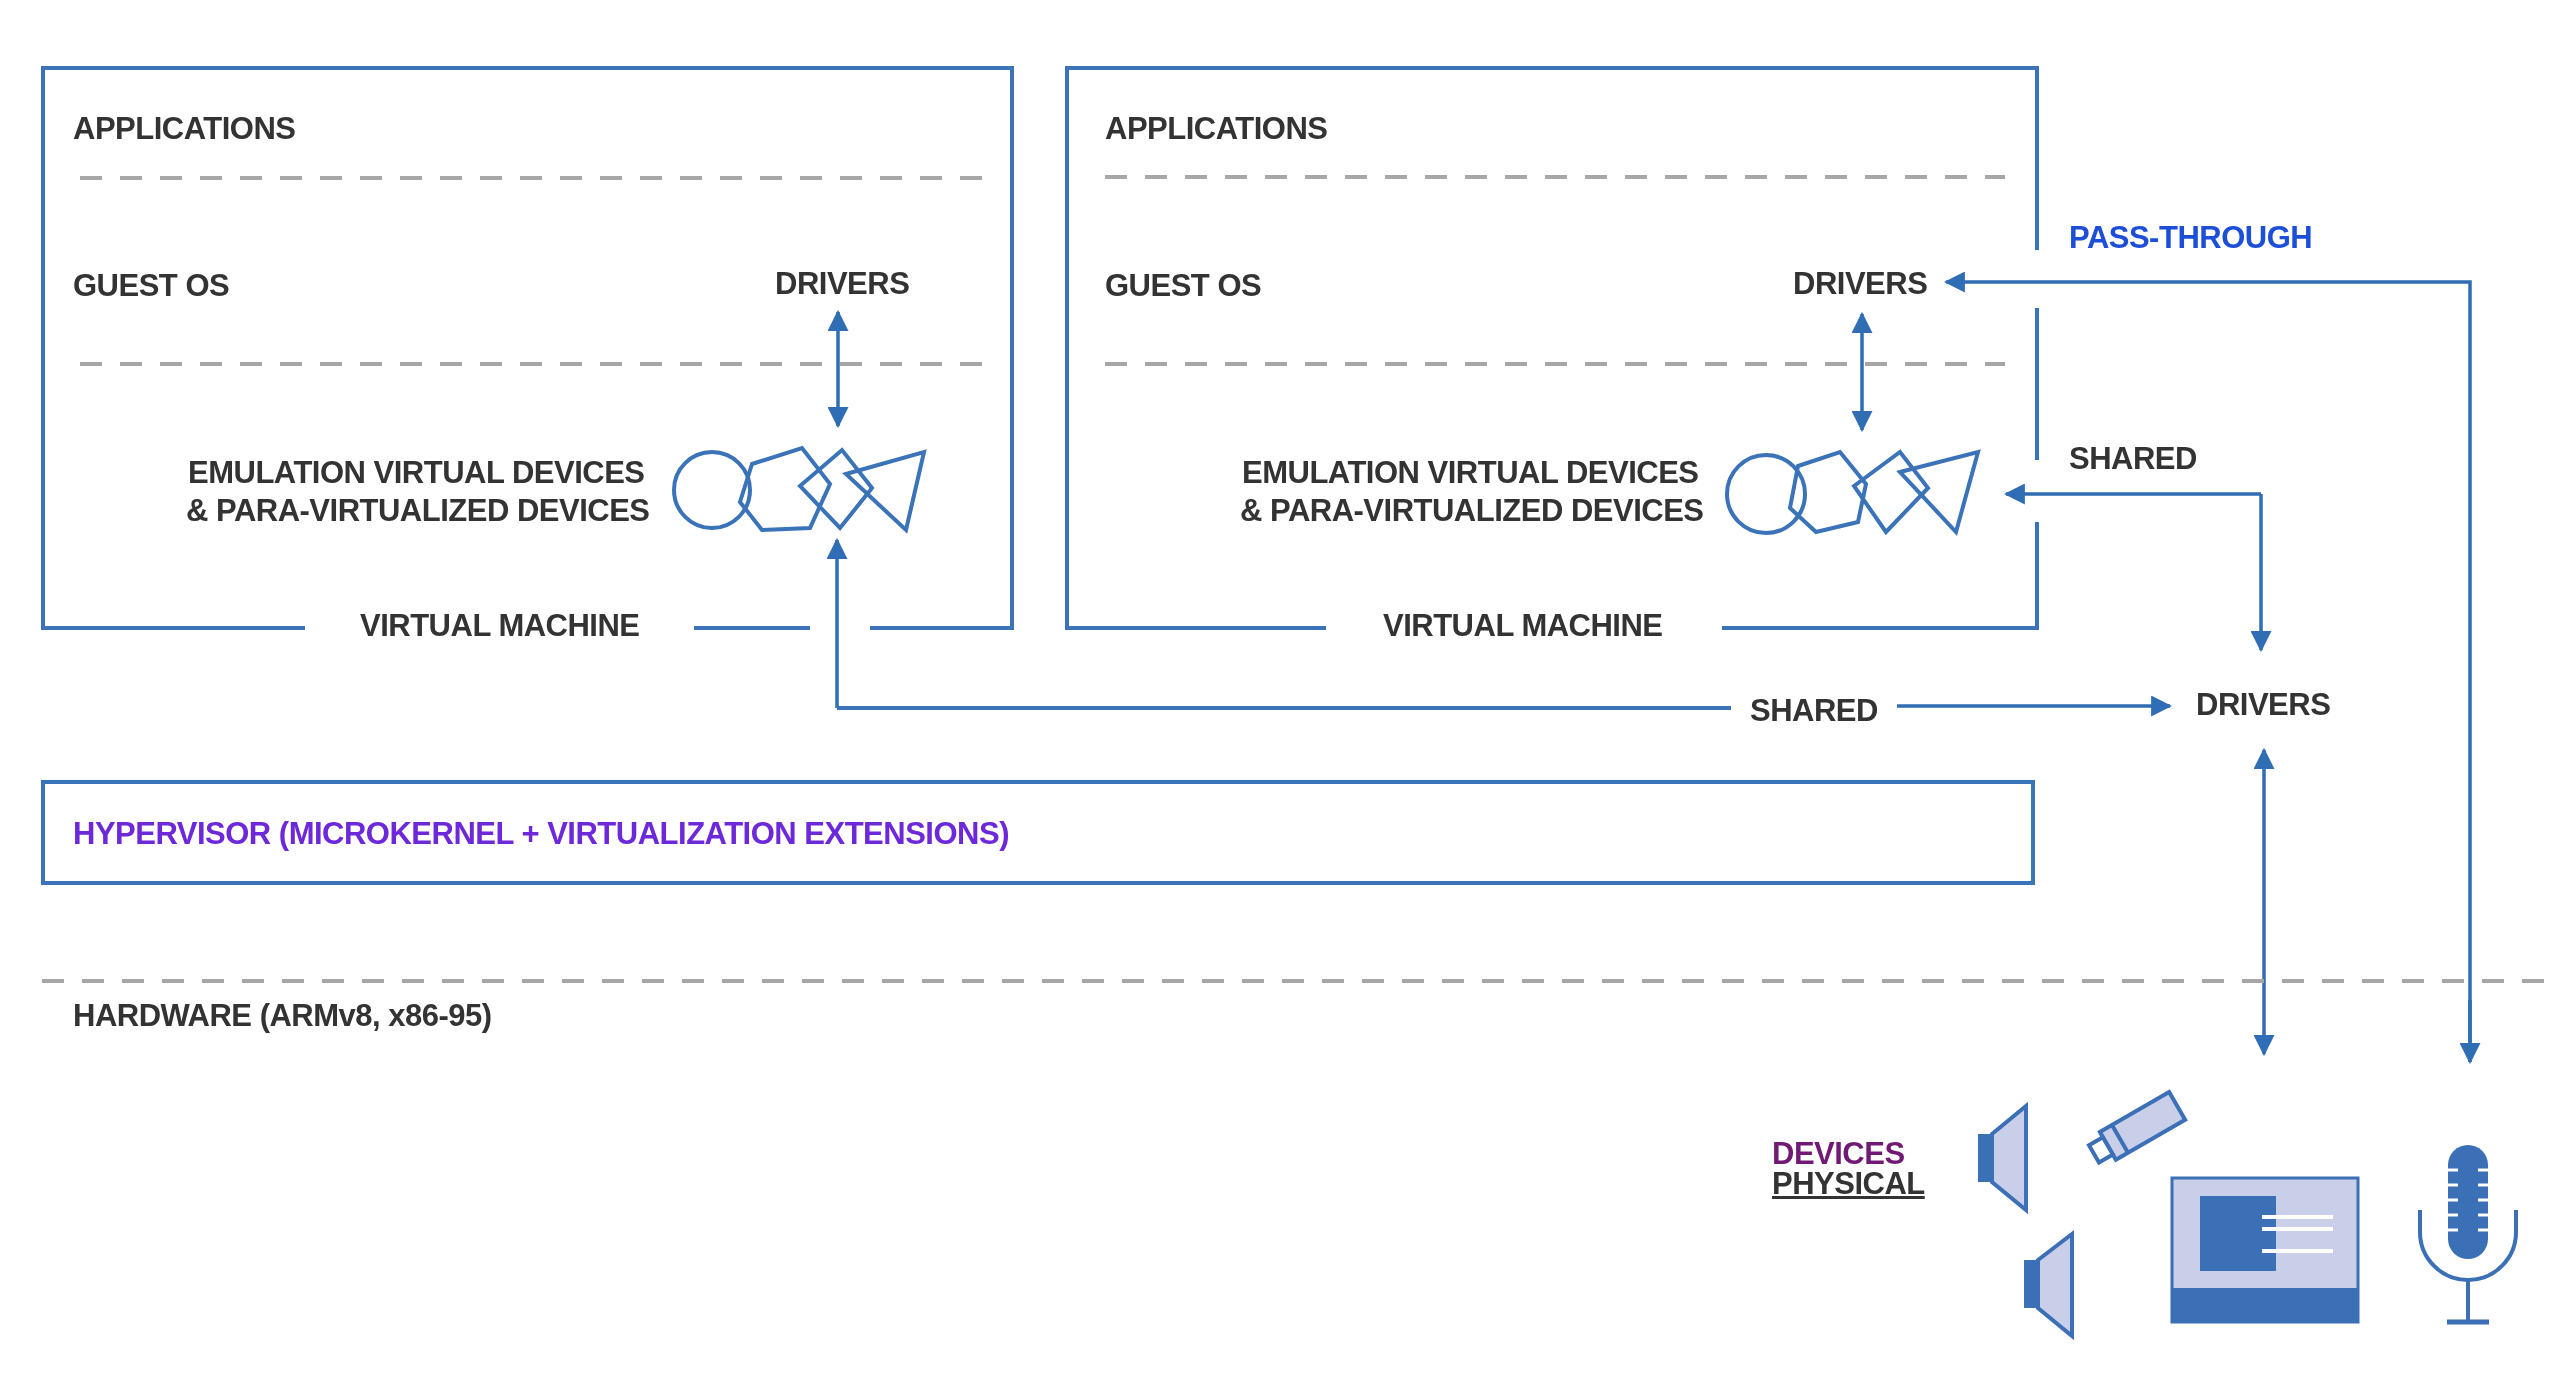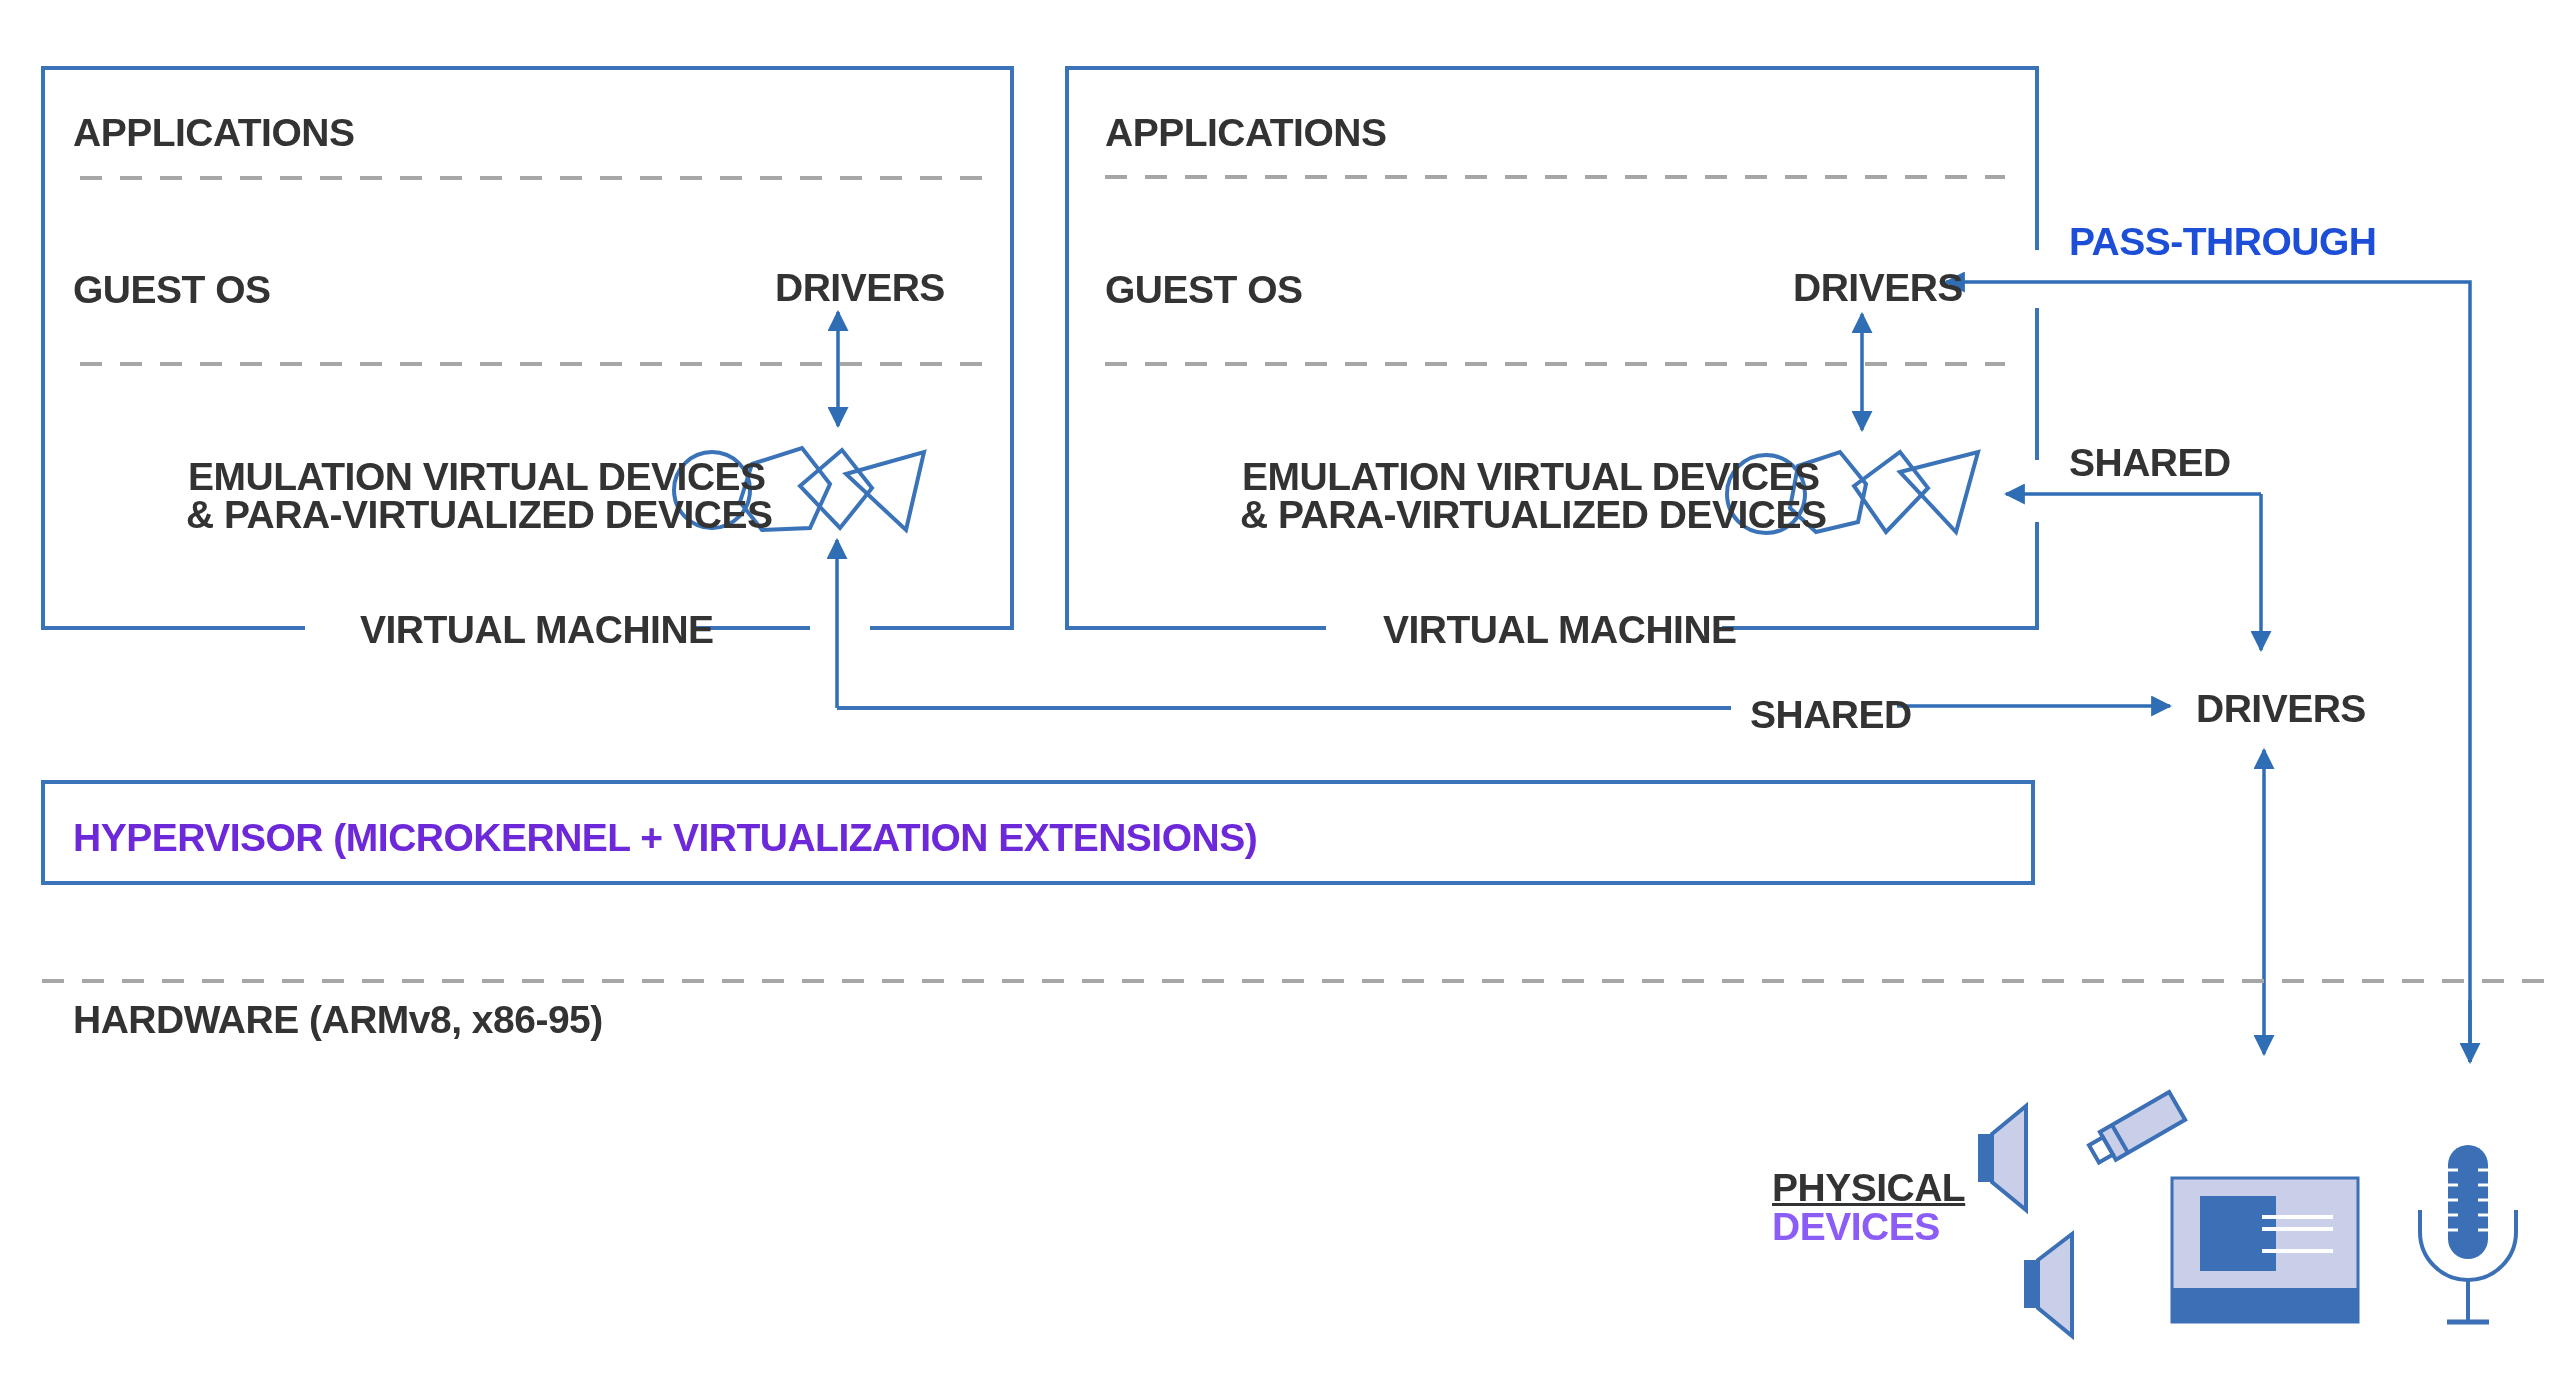--- a/index.html
+++ b/index.html
@@ -1,19 +1,19 @@
 <!DOCTYPE html>
 <html><head>
 <meta charset="utf-8">
 <style>
   html, body { margin: 0; padding: 0; background: #ffffff; }
   body { width: 2570px; height: 1392px; position: relative; overflow: hidden;
          font-family: "Liberation Sans", "DejaVu Sans", sans-serif; }
   #canvas { position: absolute; left: 0; top: 0; width: 2570px; height: 1392px; }
-  .lbl { position: absolute; color: #333333; font-weight: bold; font-size: 39px;
+  .lbl { position: absolute; color: #333333; font-weight: bold; font-size: 31px;
          letter-spacing: -0.5px; white-space: nowrap; line-height: 1;
          font-family: "Liberation Sans", "DejaVu Sans", sans-serif; }
 </style>
 </head>
 <body>
 
 <svg id="canvas" width="2570" height="1392" viewBox="0 0 2570 1392" xmlns="http://www.w3.org/2000/svg">
   <defs>
     <marker id="ah" viewBox="0 0 10 10" refX="9" refY="5" markerWidth="6" markerHeight="6" orient="auto-start-reverse">
       <path d="M0,0 L10,5 L0,10 z" fill="#2f6db5"></path>
@@ -126,13 +126,13 @@
 
 <div class="lbl" style="left: 2069px; top: 222px; color: #1d4ed8;">PASS-THROUGH</div>
 <div class="lbl" style="left: 2069px; top: 443px; color: rgb(51, 51, 51);">SHARED</div>
 <div class="lbl" style="left: 1750px; top: 695px; color: rgb(51, 51, 51);">SHARED</div>
 <div class="lbl" style="left: 2196px; top: 689px; color: rgb(51, 51, 51);">DRIVERS</div>
 
 <div class="lbl" style="left: 73px; top: 818px; color: #6d28d9;">HYPERVISOR (MICROKERNEL + VIRTUALIZATION EXTENSIONS)</div>
 <div class="lbl" style="left: 73px; top: 1000px; color: rgb(51, 51, 51);">HARDWARE (ARMv8, x86-95)</div>
 
 <div class="lbl" style="left: 1772px; top: 1168px; color: rgb(51, 51, 51); text-decoration: underline;">PHYSICAL</div>
-<div class="lbl" style="left: 1772px; top: 1207px; color: #8b5cf6; text-align: center;">DEVICES</div>
+<div class="lbl" style="left: 1772px; top: 1138px; color: #701a75; text-align: center;">DEVICES</div>
 
 </body></html>

